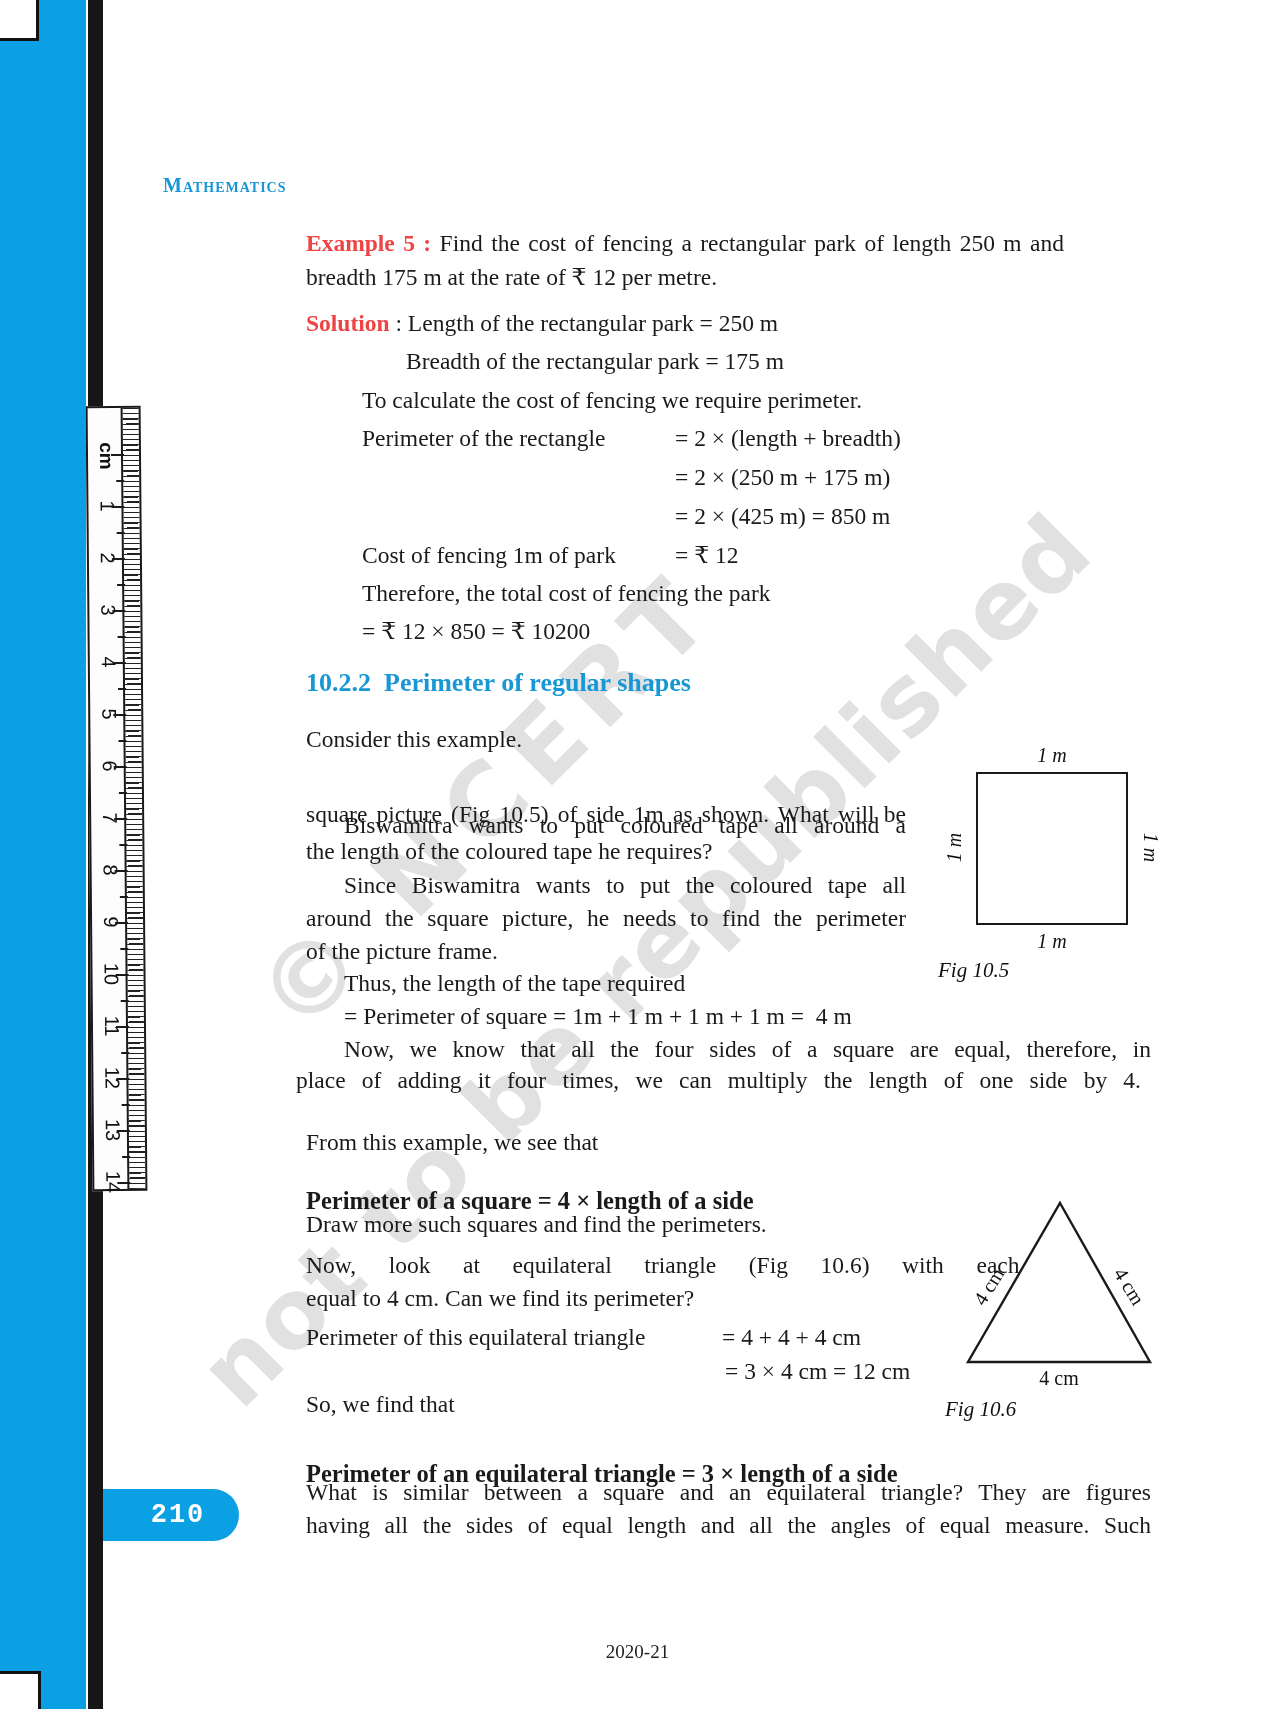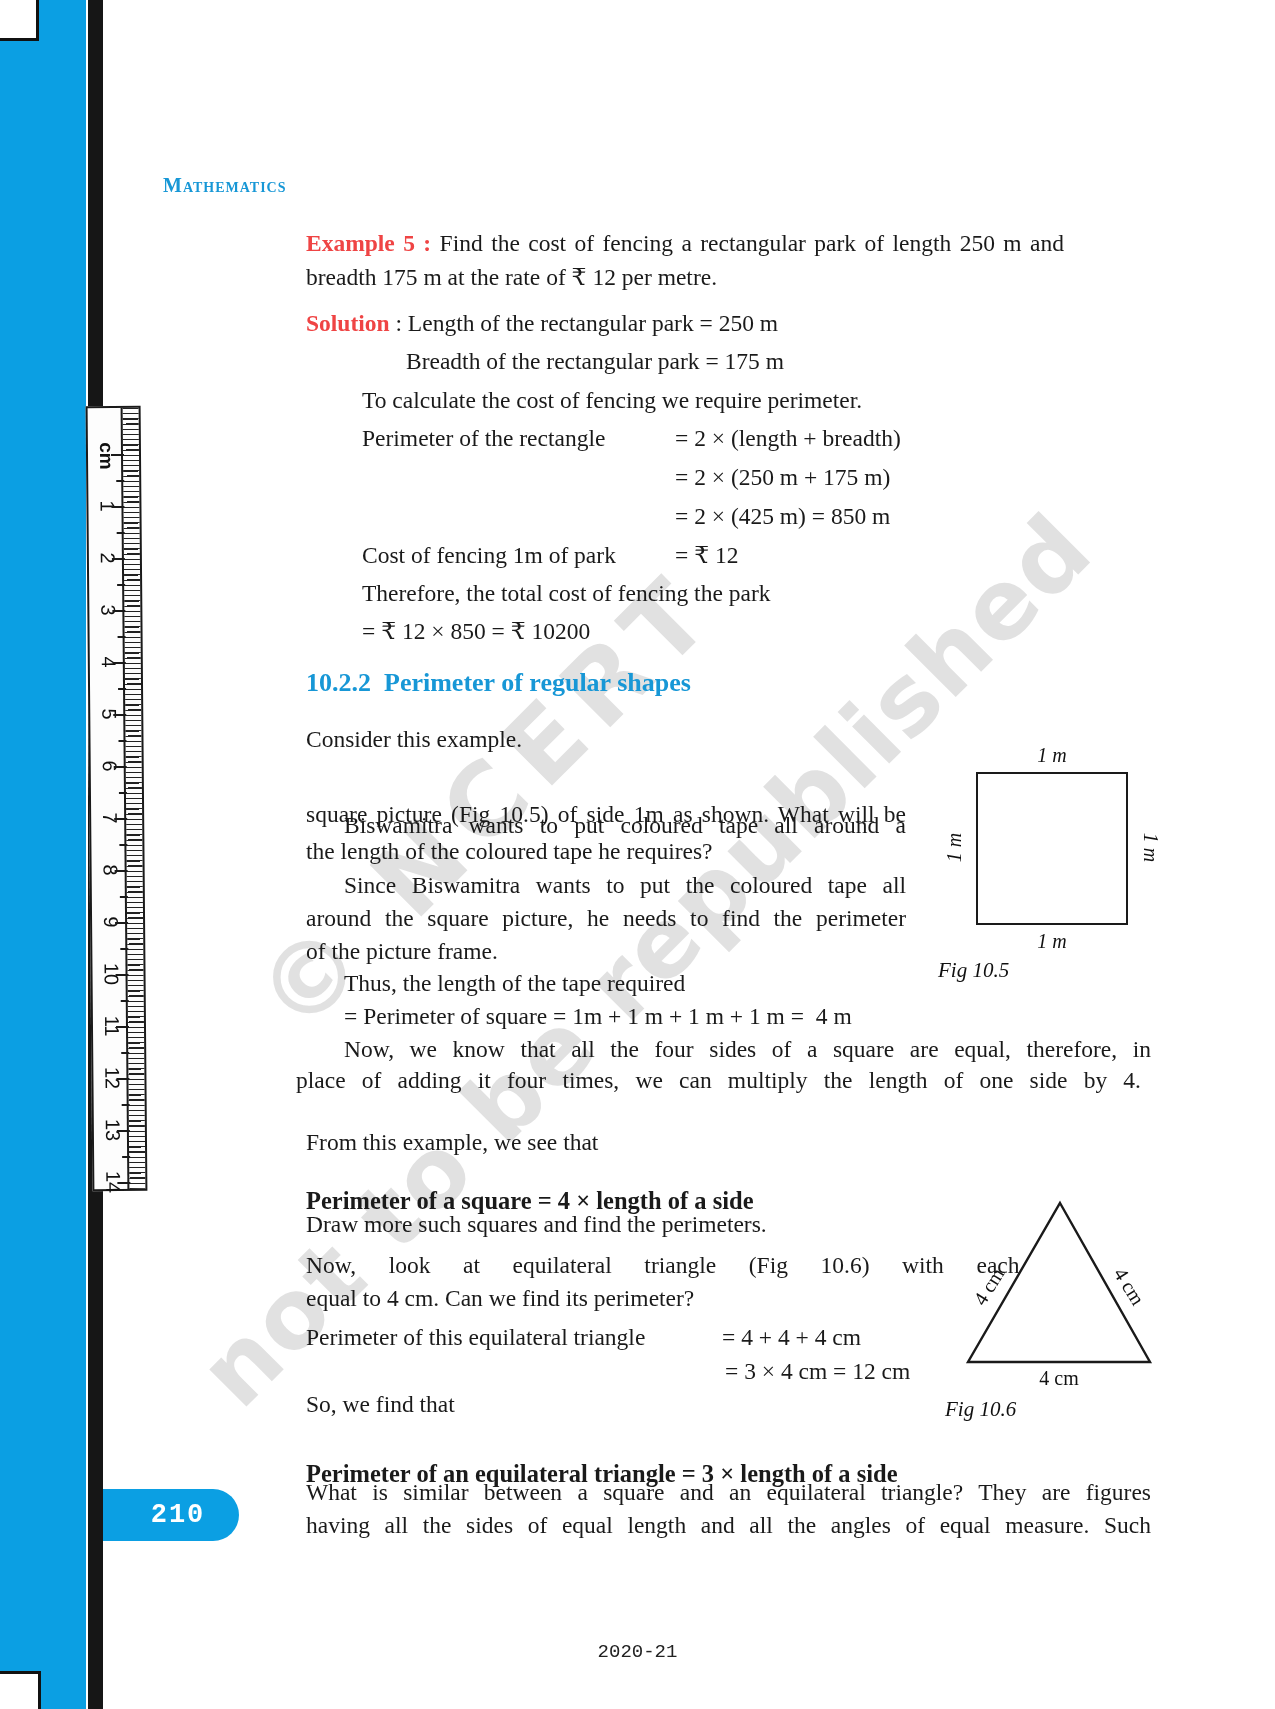--- a/index.html
+++ b/index.html
@@ -51,21 +51,21 @@
          font-size:26px;white-space:pre-wrap;}
 
   
   .fig{position:absolute;z-index:4;}
   .sq-rect{position:absolute;left:38px;top:30px;width:152px;height:153px;border:2.5px solid #1a1a1a;
          background:#fff;box-sizing:border-box;}
   .sq-label{position:absolute;font-size:20px;font-style:italic;color:#111;}
   .fig-caption{position:absolute;font-size:21px;font-style:italic;color:#111;}
   .tri-label{position:absolute;font-size:20px;color:#111;}
   .footer{position:absolute;left:0;top:1641px;width:1275px;text-align:center;z-index:3;
-         font-family:Liberation Mono, monospace;font-size:19px;color:#222;}
+         font-family:Liberation Serif, serif;font-size:19px;color:#222;}
 </style>
 </head>
 <body>
 
 <div class="page">
 
   <div class="blue-strip"></div>
   <div class="black-strip"></div>
   <div class="notch notch-top"></div>
   <div class="notch notch-bottom"></div>

